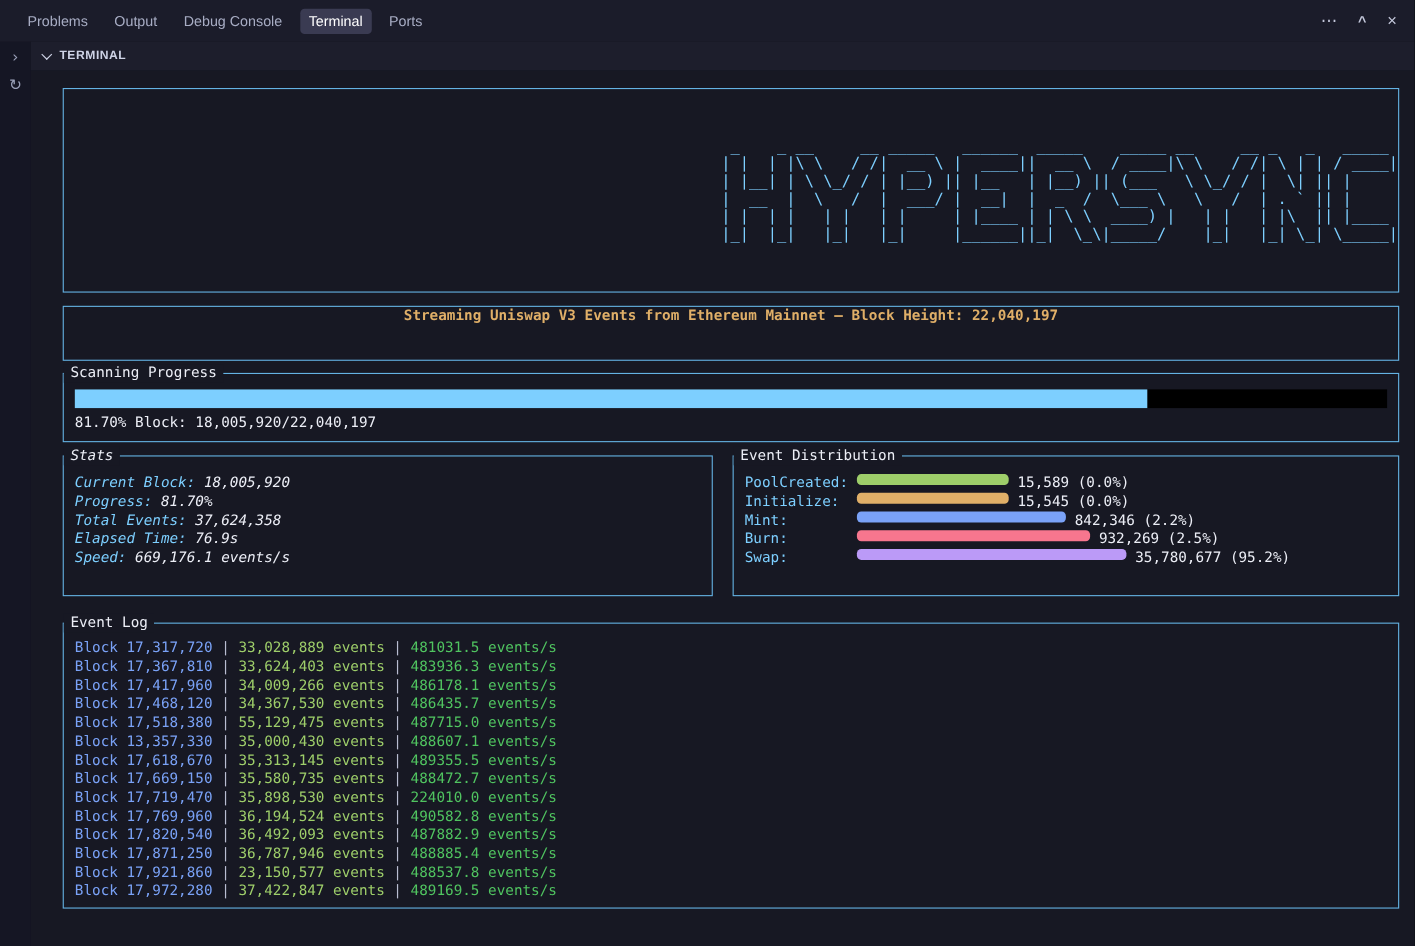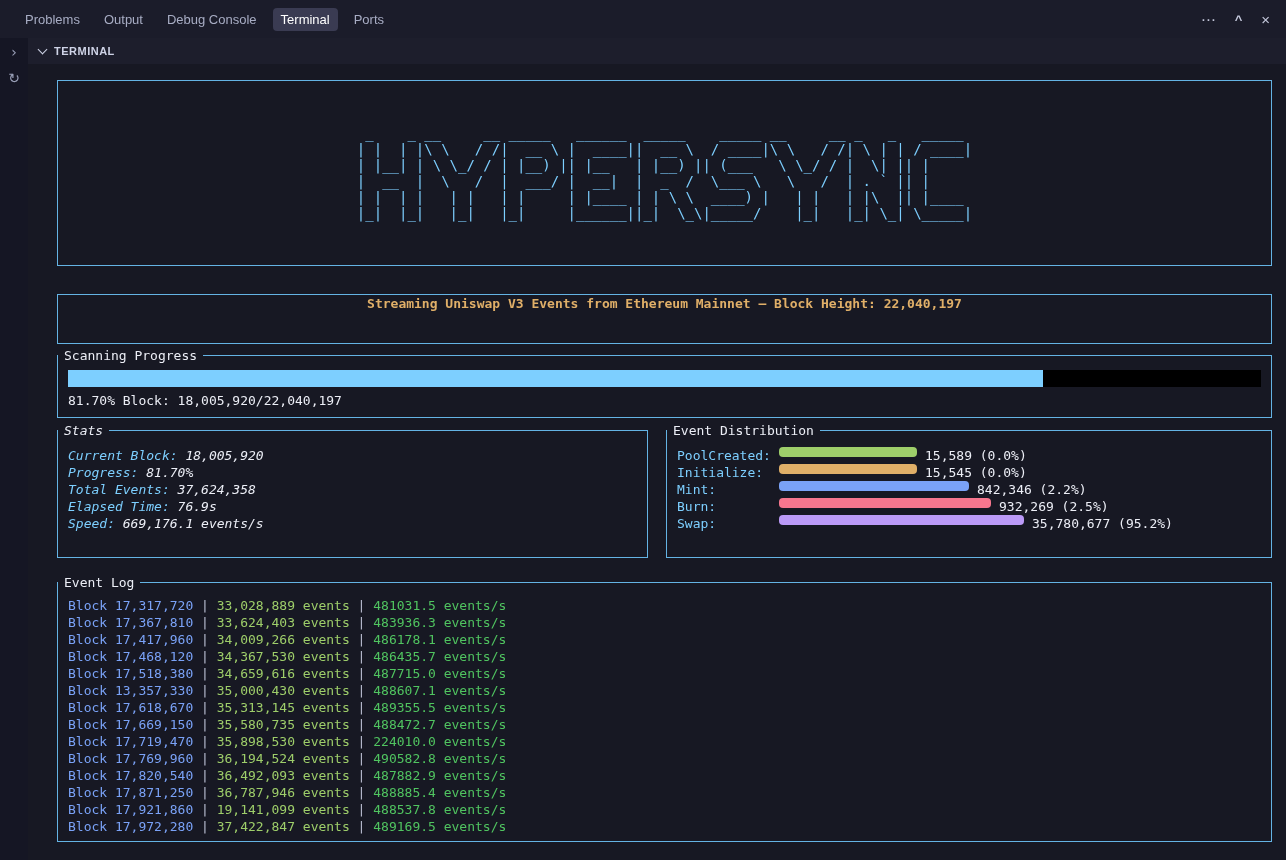--- a/index.html
+++ b/index.html
@@ -60,21 +60,21 @@
   
   .terminal {
     flex: 1; min-height: 0;
     background: #171823;
     padding: 16px 14px 0 29px;
     font-size: 13px; line-height: 17px;
     overflow: hidden;
   }
   .tbox { border: 1px solid var(--panel_border, #64b3e4); position: relative; }
 
-  .banner-box { height: 186px; display: flex; align-items: center; justify-content: center; margin-bottom: 28px; }
+  .banner-box { height: 186px; display: flex; align-items: center; justify-content: flex-end; margin-bottom: 12px; }
   .banner {
     margin: 0; color: var(--banner_text, #7dcfff);
     font-family: "DejaVu Sans Mono", monospace;
     font-size: 14px; line-height: 16px; white-space: pre;
   }
 
   .subtitle-box { height: 50px; display: flex; align-items: flex-start; justify-content: center; margin-bottom: 11px; }
   .subtitle { color: var(--subtitle_text, #e0af68); font-weight: bold; }
 
   .titled { padding: 14px 10px 8px; margin-bottom: 12px; }
@@ -205,29 +205,29 @@
           </div>
         </div>
 
         <div class="tbox titled log-box">
           <span class="box-title">Event Log</span>
           <div>
               <div class="log-line"><span class="log-block">Block 17,317,720</span><span class="log-sep"> | </span><span class="log-events">33,028,889 events</span><span class="log-sep"> | </span><span class="log-rate">481031.5 events/s</span></div>
               <div class="log-line"><span class="log-block">Block 17,367,810</span><span class="log-sep"> | </span><span class="log-events">33,624,403 events</span><span class="log-sep"> | </span><span class="log-rate">483936.3 events/s</span></div>
               <div class="log-line"><span class="log-block">Block 17,417,960</span><span class="log-sep"> | </span><span class="log-events">34,009,266 events</span><span class="log-sep"> | </span><span class="log-rate">486178.1 events/s</span></div>
               <div class="log-line"><span class="log-block">Block 17,468,120</span><span class="log-sep"> | </span><span class="log-events">34,367,530 events</span><span class="log-sep"> | </span><span class="log-rate">486435.7 events/s</span></div>
-              <div class="log-line"><span class="log-block">Block 17,518,380</span><span class="log-sep"> | </span><span class="log-events">34,659,616 events</span><span class="log-sep"> | </span><span class="log-rate">487715.0 events/s</span></div>
+              <div class="log-line"><span class="log-block">Block 17,518,380</span><span class="log-sep"> | </span><span class="log-events">55,129,475 events</span><span class="log-sep"> | </span><span class="log-rate">487715.0 events/s</span></div>
               <div class="log-line"><span class="log-block">Block 13,357,330</span><span class="log-sep"> | </span><span class="log-events">35,000,430 events</span><span class="log-sep"> | </span><span class="log-rate">488607.1 events/s</span></div>
               <div class="log-line"><span class="log-block">Block 17,618,670</span><span class="log-sep"> | </span><span class="log-events">35,313,145 events</span><span class="log-sep"> | </span><span class="log-rate">489355.5 events/s</span></div>
               <div class="log-line"><span class="log-block">Block 17,669,150</span><span class="log-sep"> | </span><span class="log-events">35,580,735 events</span><span class="log-sep"> | </span><span class="log-rate">488472.7 events/s</span></div>
               <div class="log-line"><span class="log-block">Block 17,719,470</span><span class="log-sep"> | </span><span class="log-events">35,898,530 events</span><span class="log-sep"> | </span><span class="log-rate">224010.0 events/s</span></div>
               <div class="log-line"><span class="log-block">Block 17,769,960</span><span class="log-sep"> | </span><span class="log-events">36,194,524 events</span><span class="log-sep"> | </span><span class="log-rate">490582.8 events/s</span></div>
               <div class="log-line"><span class="log-block">Block 17,820,540</span><span class="log-sep"> | </span><span class="log-events">36,492,093 events</span><span class="log-sep"> | </span><span class="log-rate">487882.9 events/s</span></div>
               <div class="log-line"><span class="log-block">Block 17,871,250</span><span class="log-sep"> | </span><span class="log-events">36,787,946 events</span><span class="log-sep"> | </span><span class="log-rate">488885.4 events/s</span></div>
-              <div class="log-line"><span class="log-block">Block 17,921,860</span><span class="log-sep"> | </span><span class="log-events">19,141,099 events</span><span class="log-sep"> | </span><span class="log-rate">488537.8 events/s</span></div>
+              <div class="log-line"><span class="log-block">Block 17,921,860</span><span class="log-sep"> | </span><span class="log-events">23,150,577 events</span><span class="log-sep"> | </span><span class="log-rate">488537.8 events/s</span></div>
               <div class="log-line"><span class="log-block">Block 17,972,280</span><span class="log-sep"> | </span><span class="log-events">37,422,847 events</span><span class="log-sep"> | </span><span class="log-rate">489169.5 events/s</span></div>
             </div>
         </div>
 
       </div>
     </div>
   </div>
 </div>
 
 </body></html>

